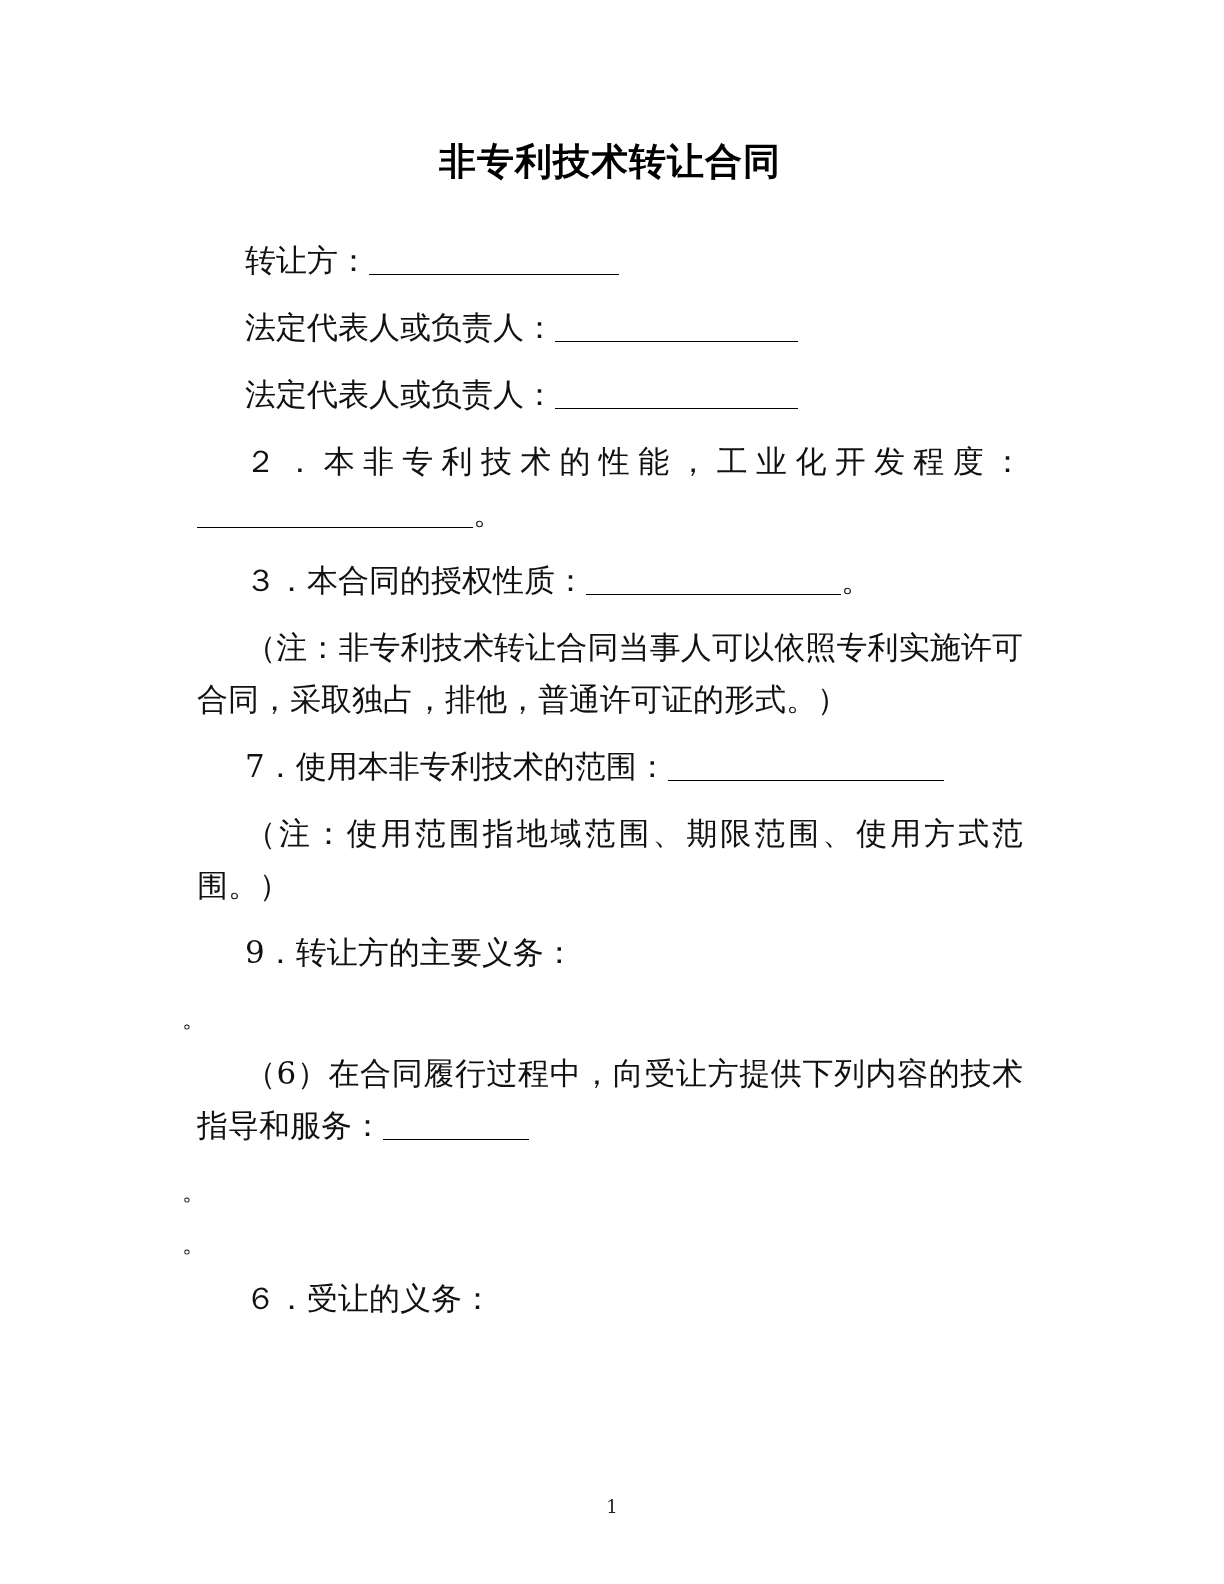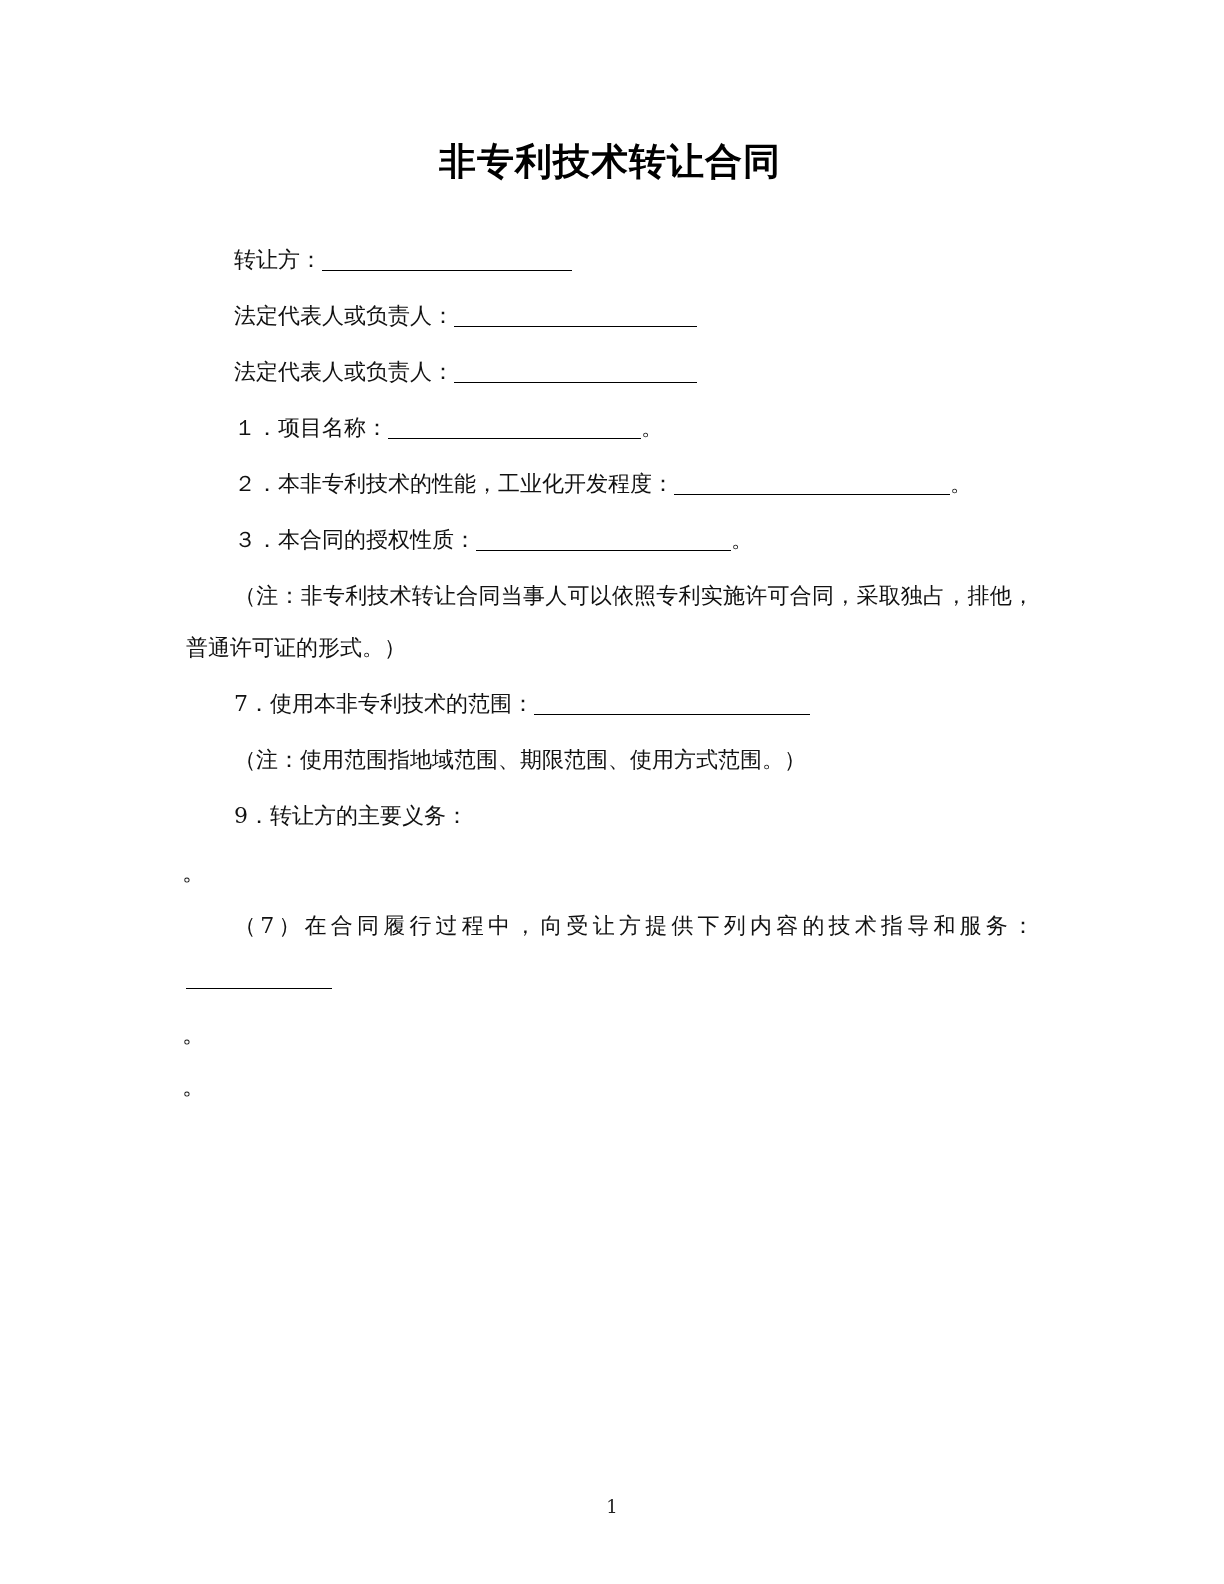--- a/index.html
+++ b/index.html
@@ -31,23 +31,23 @@
     font-size: 37px;
     letter-spacing: 1px;
     text-align: center;
     margin: 0;
     padding-top: 140px;
     padding-bottom: 0;
     line-height: 1.2;
     color: #000;
   }
   .para {
-    font-size: 22px;
+    font-size: 31px;
     line-height: 52px;
-    margin: 4px;
+    margin: 15px;
     text-align: justify;
     text-justify: inter-ideograph;
     word-break: break-all;
     color: #111;
   }
   .para.indent {
     text-indent: 48px;
   }
   .gap-top-lg { margin-top: 50px; }
   .gap-top-sm { margin-top: 2px; }
@@ -96,39 +96,39 @@
     <h1 class="doc-title">非专利技术转让合同</h1>
 
     <p class="para indent gap-top-lg"><span>转让方：</span><span class="blank b-250"></span></p>
 
     <p class="para indent gap-top-sm"><span>法定代表人或负责人：</span><span class="blank b-243"></span></p>
 
 
     <p class="para indent gap-top-sm"><span>法定代表人或负责人：</span><span class="blank b-243"></span></p>
 
 
-    <p class="para indent gap-top-sm"><span>１．项目名称：</span><span class="blank b-253"></span><span>。</span></p>
 
     <p class="para indent gap-top-sm"><span>２．本非专利技术的性能，工业化开发程度：</span><span class="blank b-276"></span><span>。</span></p>
 
     <p class="para indent gap-top-sm"><span>３．本合同的授权性质：</span><span class="blank b-255"></span><span>。</span></p>
 
     <p class="para indent gap-top-sm">（注：非专利技术转让合同当事人可以依照专利实施许可合同，采取独占，排他，普通许可证的形式。）</p>
 
     <p class="para indent gap-top-sm"><span>7．使用本非专利技术的范围：</span><span class="blank b-276"></span><span></span></p>
 
     <p class="para indent gap-top-sm">（注：使用范围指地域范围、期限范围、使用方式范围。）</p>
 
     <p class="para indent gap-top-sm">9．转让方的主要义务：</p>
 
     <p class="tail-period">。</p>
 
-    <p class="para indent gap-top-sm"><span>（7）在合同履行过程中，向受让方提供下列内容的技术指导和服务：</span><span class="blank b-146"></span></p>
+    <p class="para indent gap-top-sm"><span>（6）在合同履行过程中，向受让方提供下列内容的技术指导和服务：</span><span class="blank b-146"></span></p>
     <p class="tail-period">。</p>
 
     <p class="tail-period">。</p>
 
+    <p class="para indent gap-top-sm">６．受让的义务：</p>
 
   </div>
 
   <div class="page-number">1</div>
 
 </div>
 
 </body></html>

